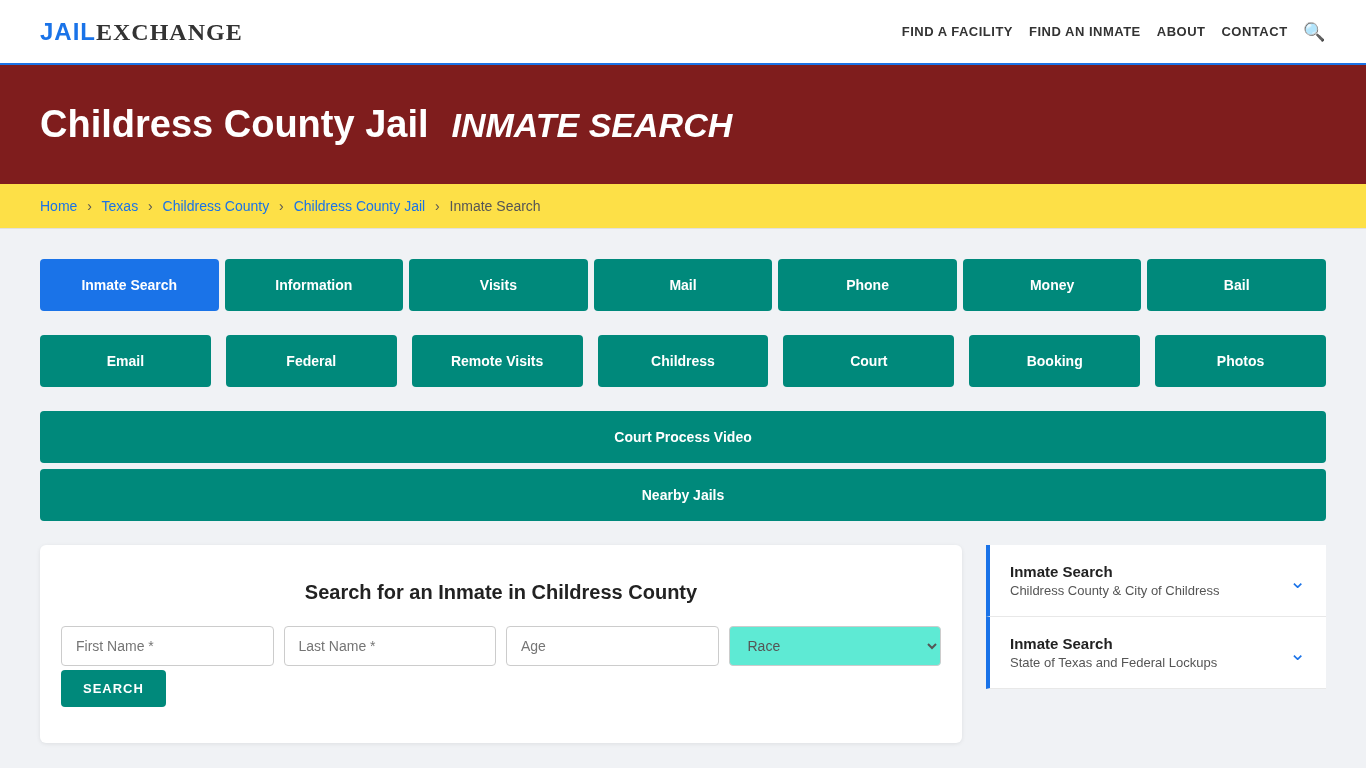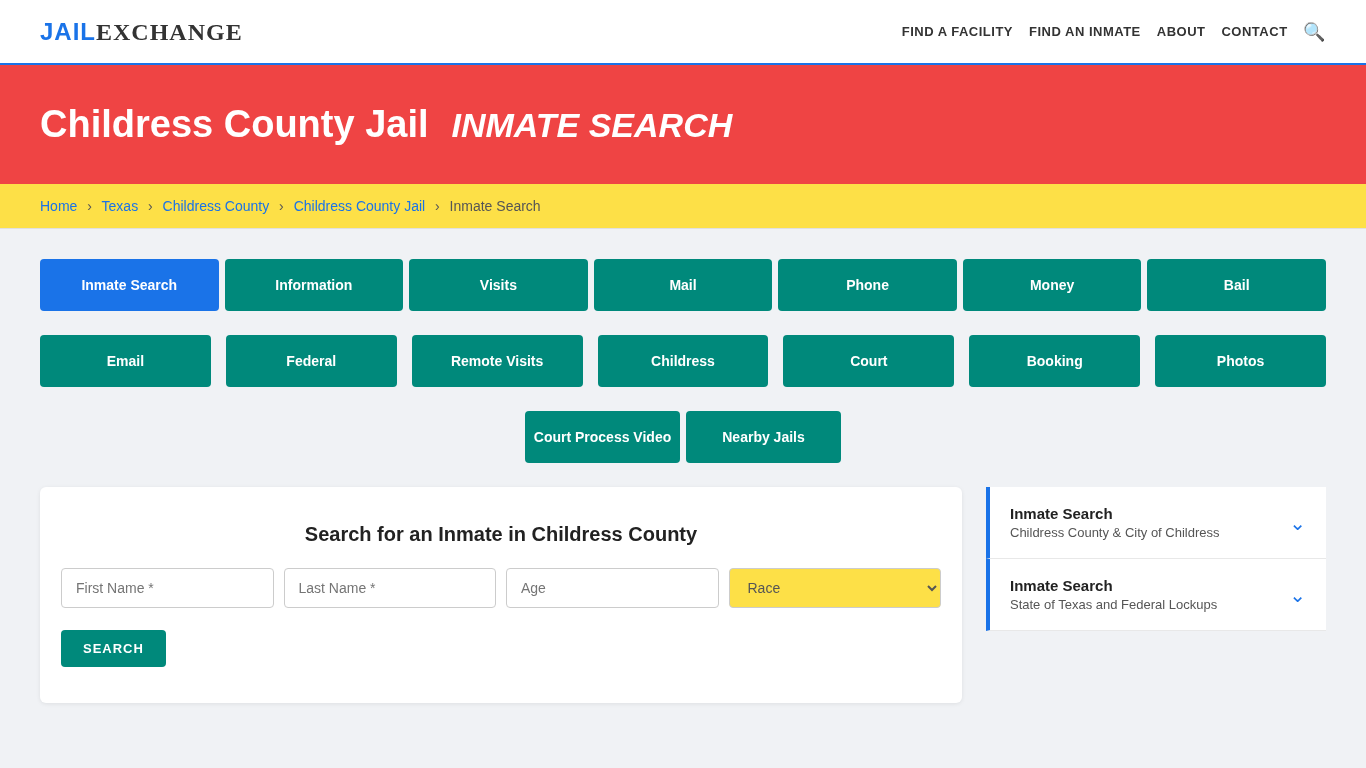--- a/index.html
+++ b/index.html
@@ -39,21 +39,21 @@
       letter-spacing: 0.5px;
     }
     .search-icon {
       font-size: 18px;
       color: #333;
       cursor: pointer;
     }
 
     
     .hero {
-      background: #ef4444;
+      background: #7f1d1d;
       padding: 38px 40px 38px 40px;
     }
 
     
     .breadcrumb {
       background: #fde047;
       padding: 14px 40px;
       font-size: 14px;
       color: #1a73e8;
       border-bottom: 1px solid #e0e0e0;
@@ -103,20 +103,21 @@
     .tabs-row2 {
       display: grid;
       grid-template-columns: repeat(7, 1fr);
       gap: 15px;
     }
     .tabs-row3 {
       display: flex;
       justify-content: center;
       gap: 6px;
       margin-top: 0px;
+      flex-direction: column;
     }
     .tabs-row3 .tab-btn {
       min-width: 155px;
     }
 
     
     .content-area {
       display: flex;
       gap: 24px;
     }
@@ -132,32 +133,32 @@
     .search-box h2 {
       font-size: 20px;
       font-weight: 700;
       margin-bottom: 22px;
       text-align: center;
       color: #222;
     }
     .search-fields {
       display: flex;
       gap: 10px;
-      margin-bottom: 22px;
+      margin-bottom: 4px;
     }
     .search-fields input, .search-fields select {
       border: 1px solid #ccc;
       border-radius: 4px;
       padding: 10px 14px;
       font-size: 14px;
       color: #555;
       flex: 1;
     }
     .search-fields select {
-      background: #fde047;
+      background: #5eead4;
       cursor: pointer;
     }
     .search-btn {
       background: #00897b;
       color: #fff;
       border: none;
       border-radius: 4px;
       padding: 11px 22px;
       font-size: 13px;
       font-weight: 700;

